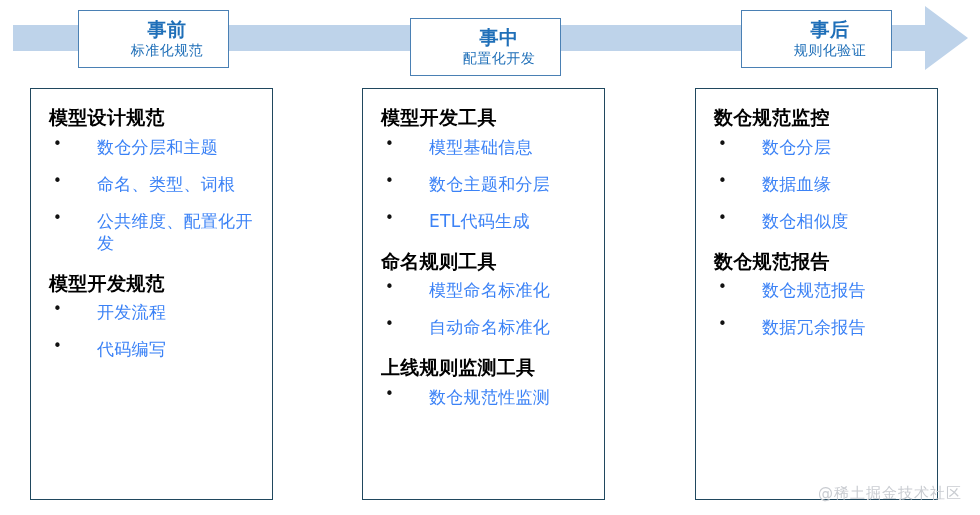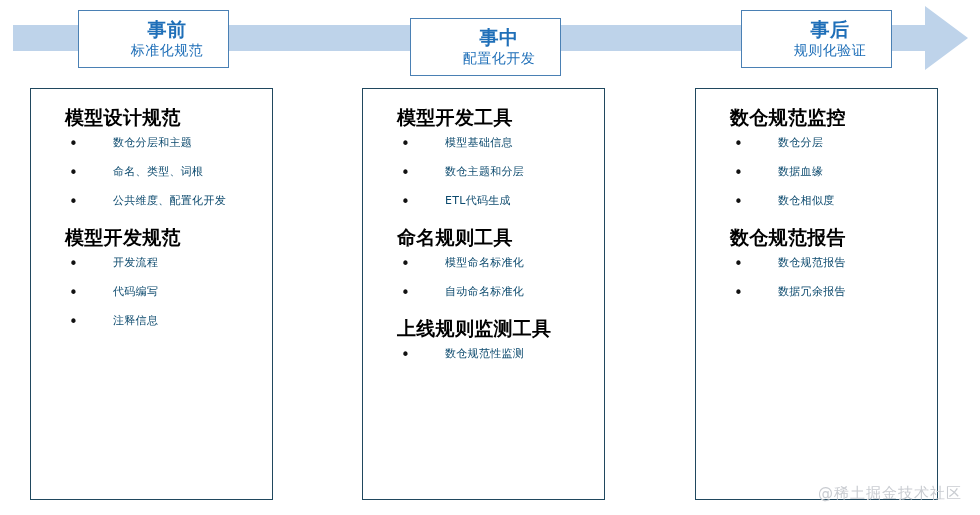--- a/index.html
+++ b/index.html
@@ -61,21 +61,21 @@
   }
 
   
   .panel {
     position: absolute;
     top: 88px;
     height: 412px;
     background: #ffffff;
     border: 1.4px solid #20485e;
     box-sizing: border-box;
-    padding: 14px 10px 0 26px;
+    padding: 14px 10px 0 10px;
   }
   .panel.c1 { left: 30px;  width: 243px; }
   .panel.c2 { left: 362px; width: 243px; }
   .panel.c3 { left: 695px; width: 243px; }
 
   .group { margin-bottom: 2px; }
 
   .group-title {
     font-size: 19px;
     font-weight: bold;
@@ -85,22 +85,22 @@
     letter-spacing: 0.3px;
   }
 
   ul.bullets {
     list-style: none;
     margin: 0 0 8px 0;
     padding: 0;
   }
   ul.bullets li {
     position: relative;
-    font-size: 11px;
-    color: #0c4a6e;
+    font-size: 17px;
+    color: #3b82f6;
     line-height: 1.3;
     padding: 0 0 0 56px;
     margin: 0 0 15px 0;
     letter-spacing: 0.3px;
   }
   ul.bullets li::before {
     content: "•";
     position: absolute;
     left: 12px;
     top: -1px;
@@ -153,21 +153,20 @@
       <li>数仓分层和主题</li>
       <li>命名、类型、词根</li>
       <li>公共维度、配置化开发</li>
     </ul>
   </div>
   <div class="group">
     <div class="group-title">模型开发规范</div>
     <ul class="bullets">
       <li>开发流程</li>
       <li>代码编写</li>
-      <li>注释信息</li>
     </ul>
   </div>
 </div>
 
 <div class="panel c2">
   <div class="group">
     <div class="group-title">模型开发工具</div>
     <ul class="bullets">
       <li>模型基础信息</li>
       <li>数仓主题和分层</li>

